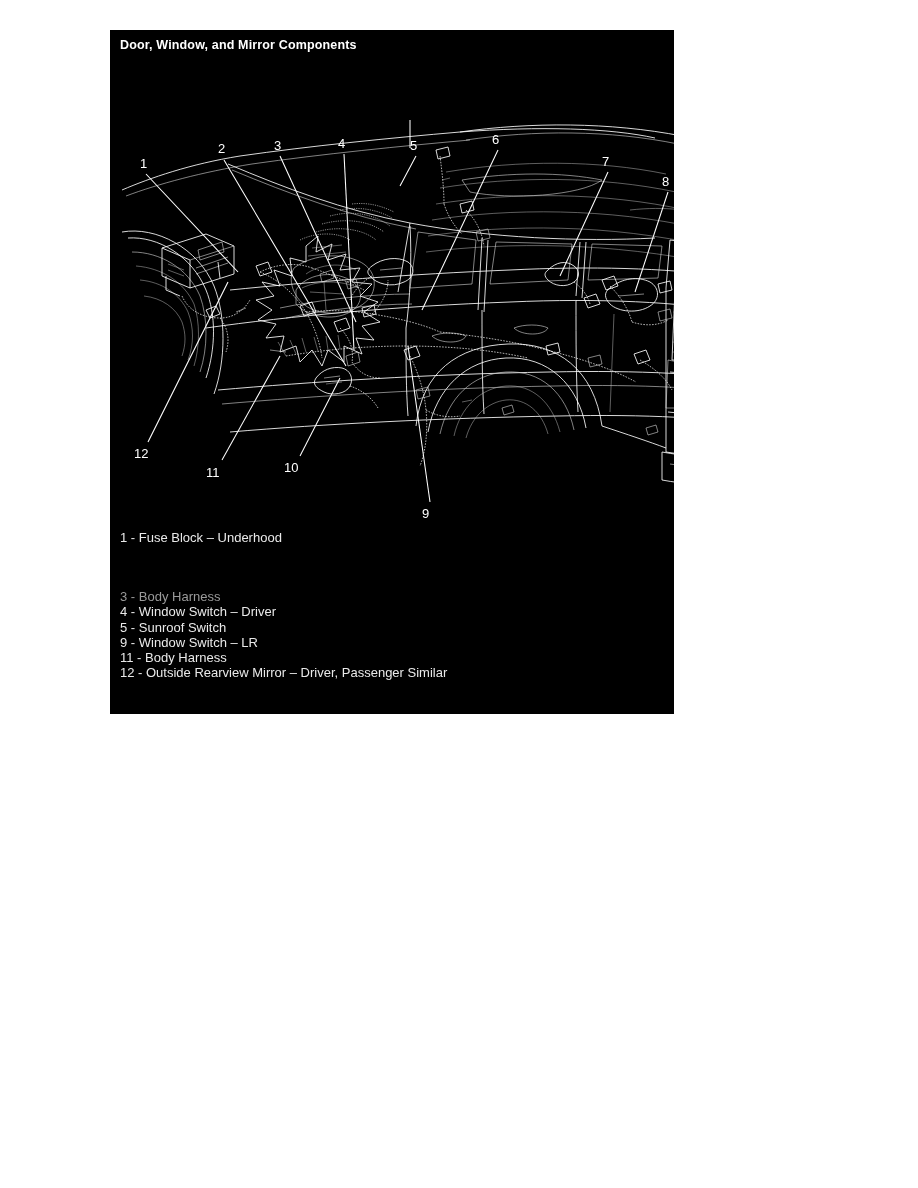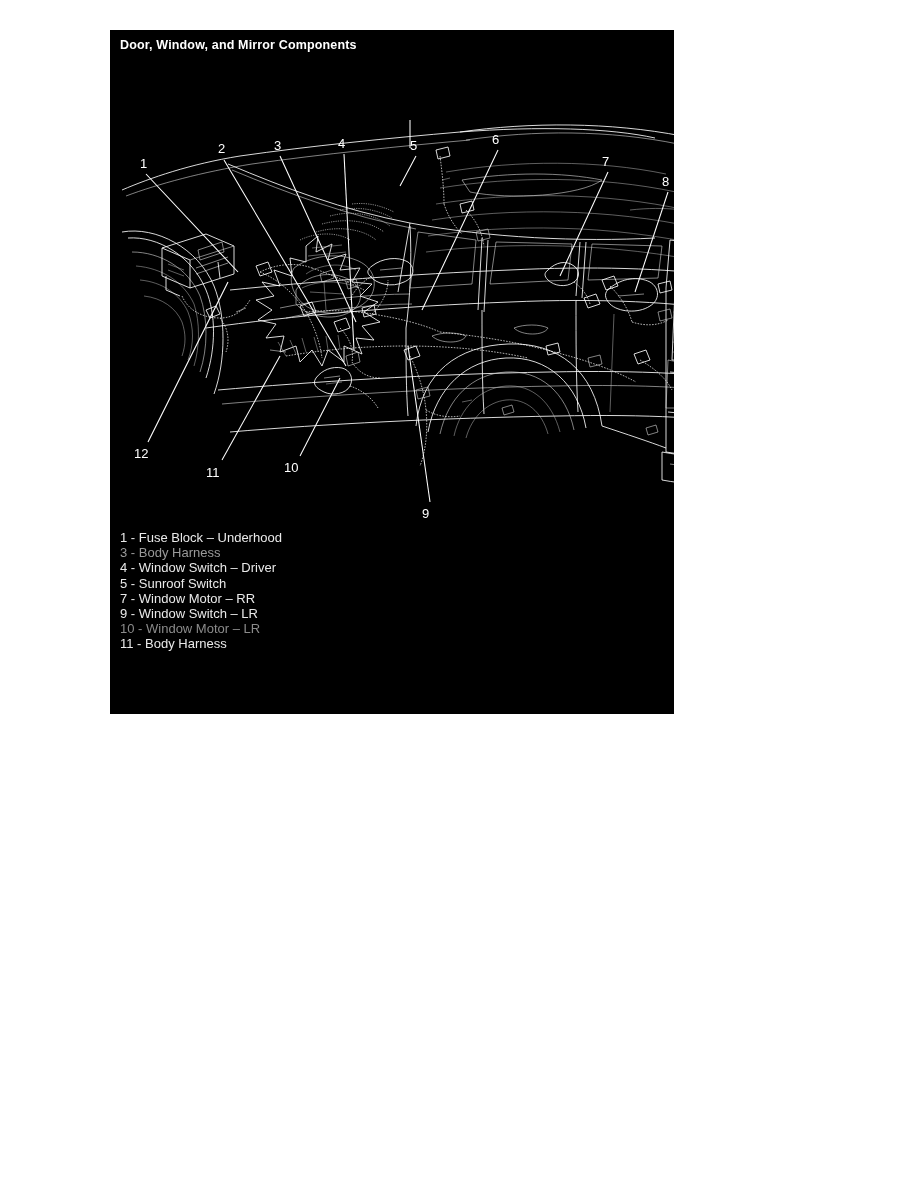--- a/index.html
+++ b/index.html
@@ -56,20 +56,21 @@
   }
   .legend-row {
     color: #e9e9e9;
     font-size: 13px;
     line-height: 15.2px;
     white-space: nowrap;
     font-family: "Liberation Sans", sans-serif;
   }
   .legend-row.dim {
     color: #9a9a9a;
+    margin-top: 44px;
   }
   .legend-row.dim2 {
     color: #8b8b8b;
   }
 </style>
 </head>
 <body>
 
 <div id="page">
 
@@ -368,20 +369,19 @@
           <text class="num" x="24" y="398">12</text>
         </g>
       </svg>
     </div>
 
     <div id="legend">
       <div class="legend-row">1 - Fuse Block – Underhood</div>
       <div class="legend-row dim">3 - Body Harness</div>
       <div class="legend-row">4 - Window Switch – Driver</div>
       <div class="legend-row">5 - Sunroof Switch</div>
-      <div class="legend-row">7 - Window Motor – RR</div>
       <div class="legend-row">9 - Window Switch – LR</div>
-      <div class="legend-row dim2">10 - Window Motor – LR</div>
       <div class="legend-row">11 - Body Harness</div>
+      <div class="legend-row">12 - Outside Rearview Mirror – Driver, Passenger Similar</div>
     </div>
 
   </div>
 </div>
 
 </body></html>

